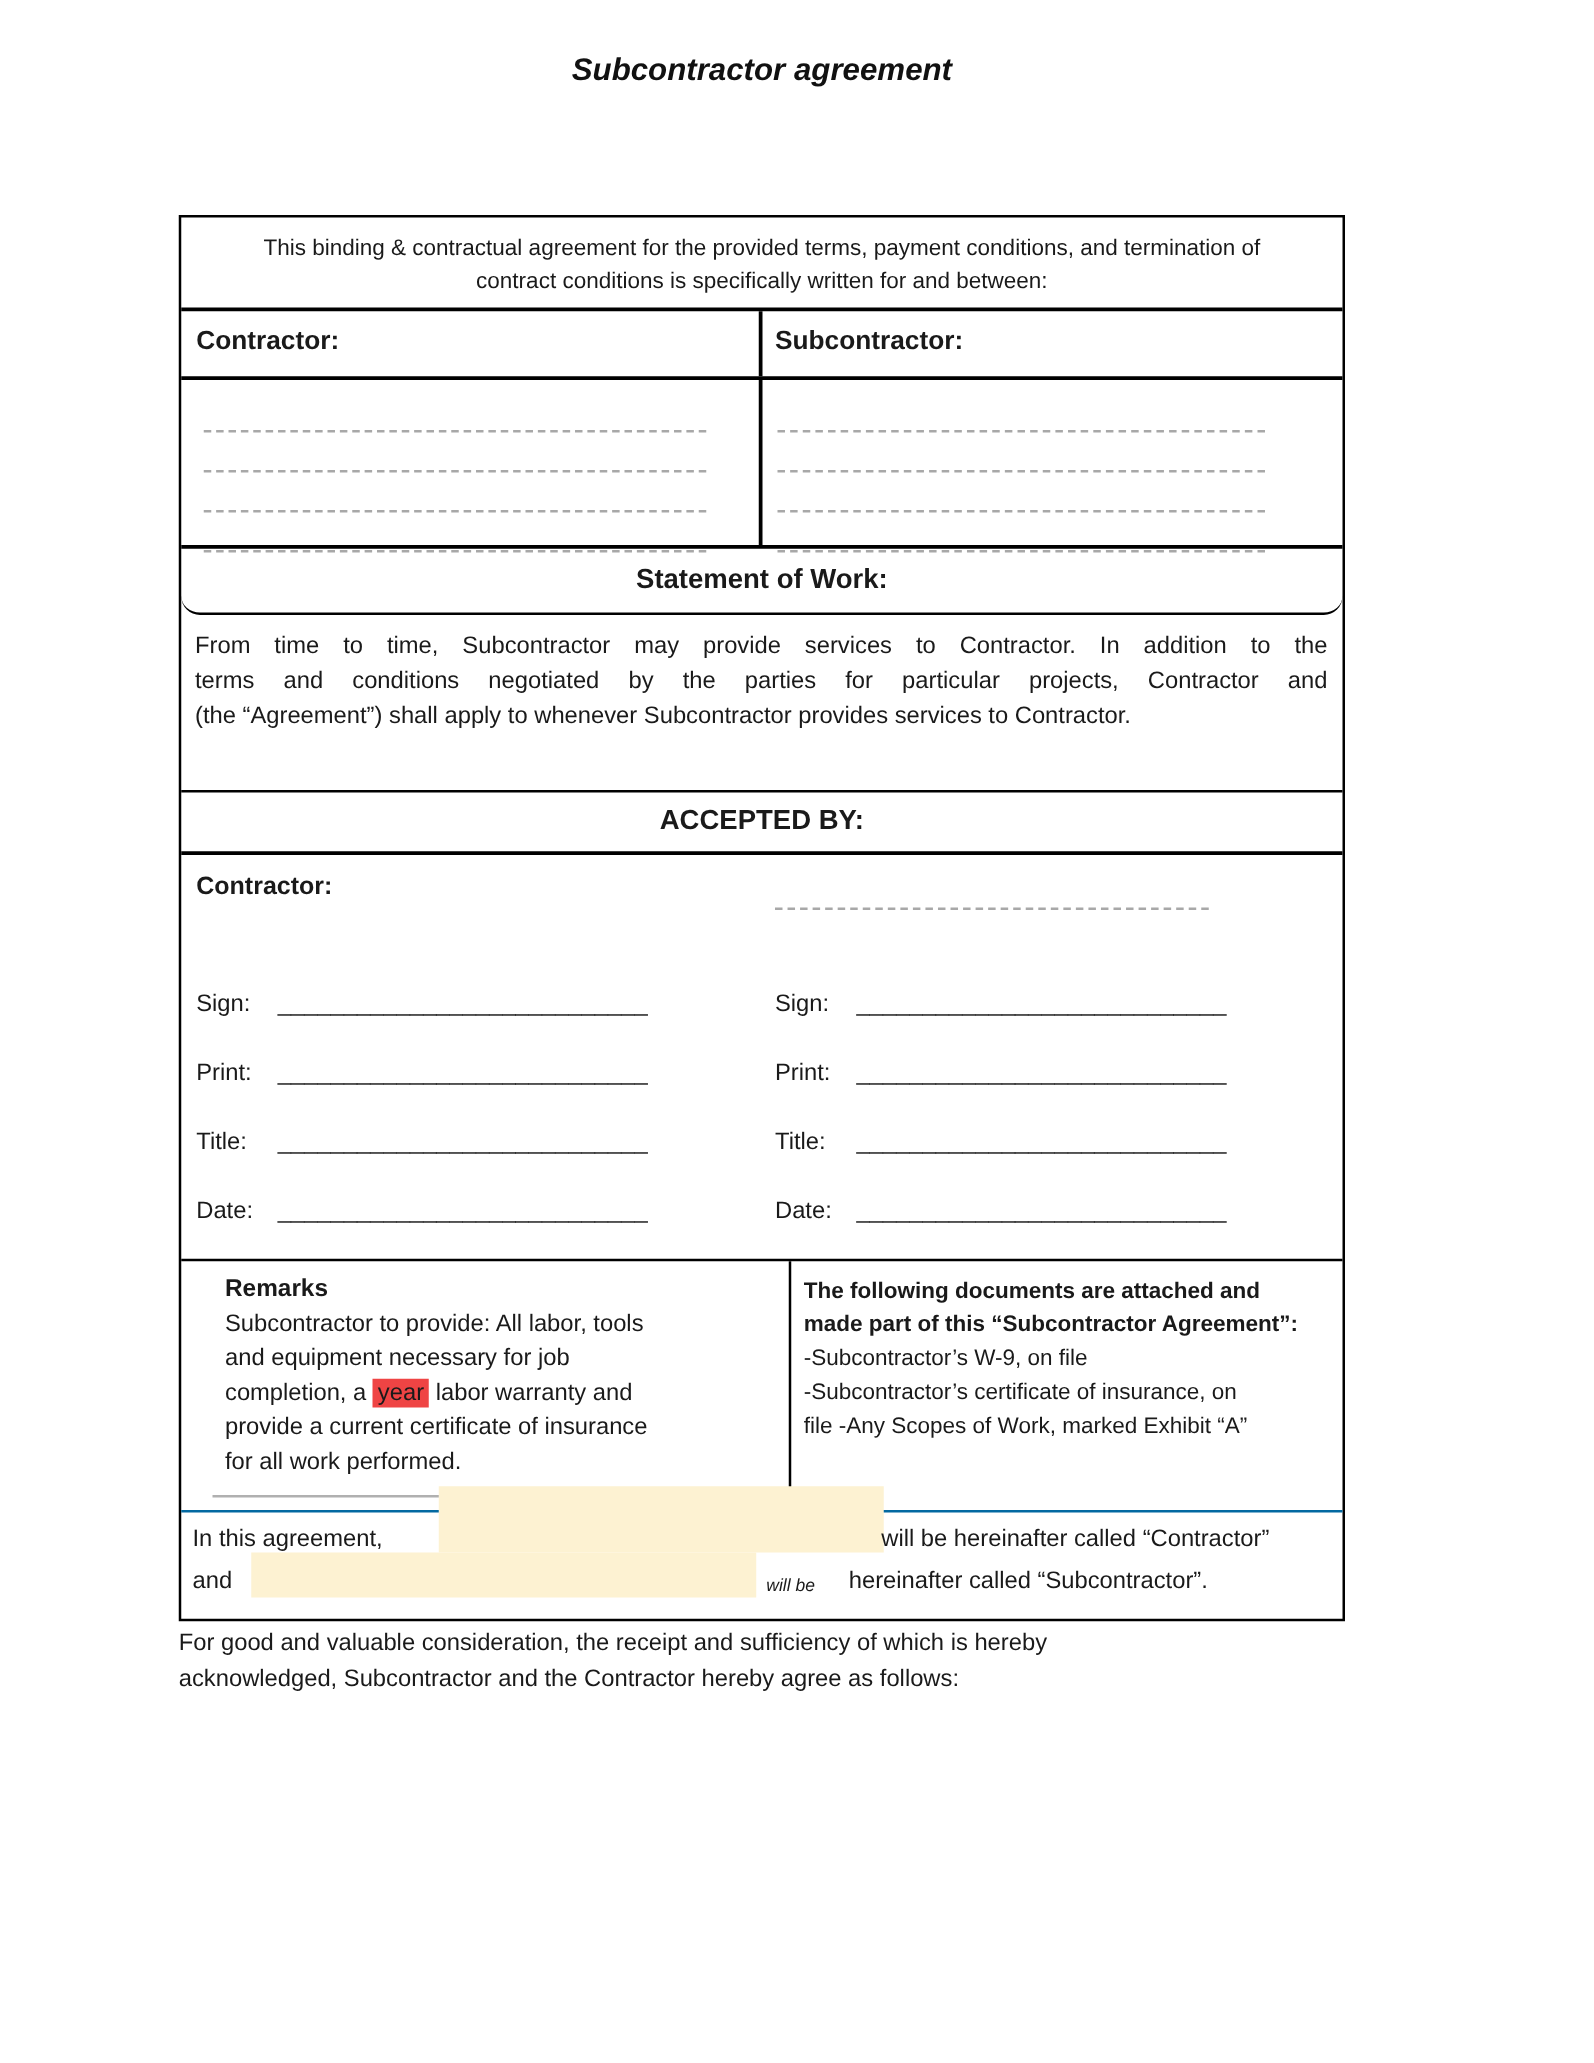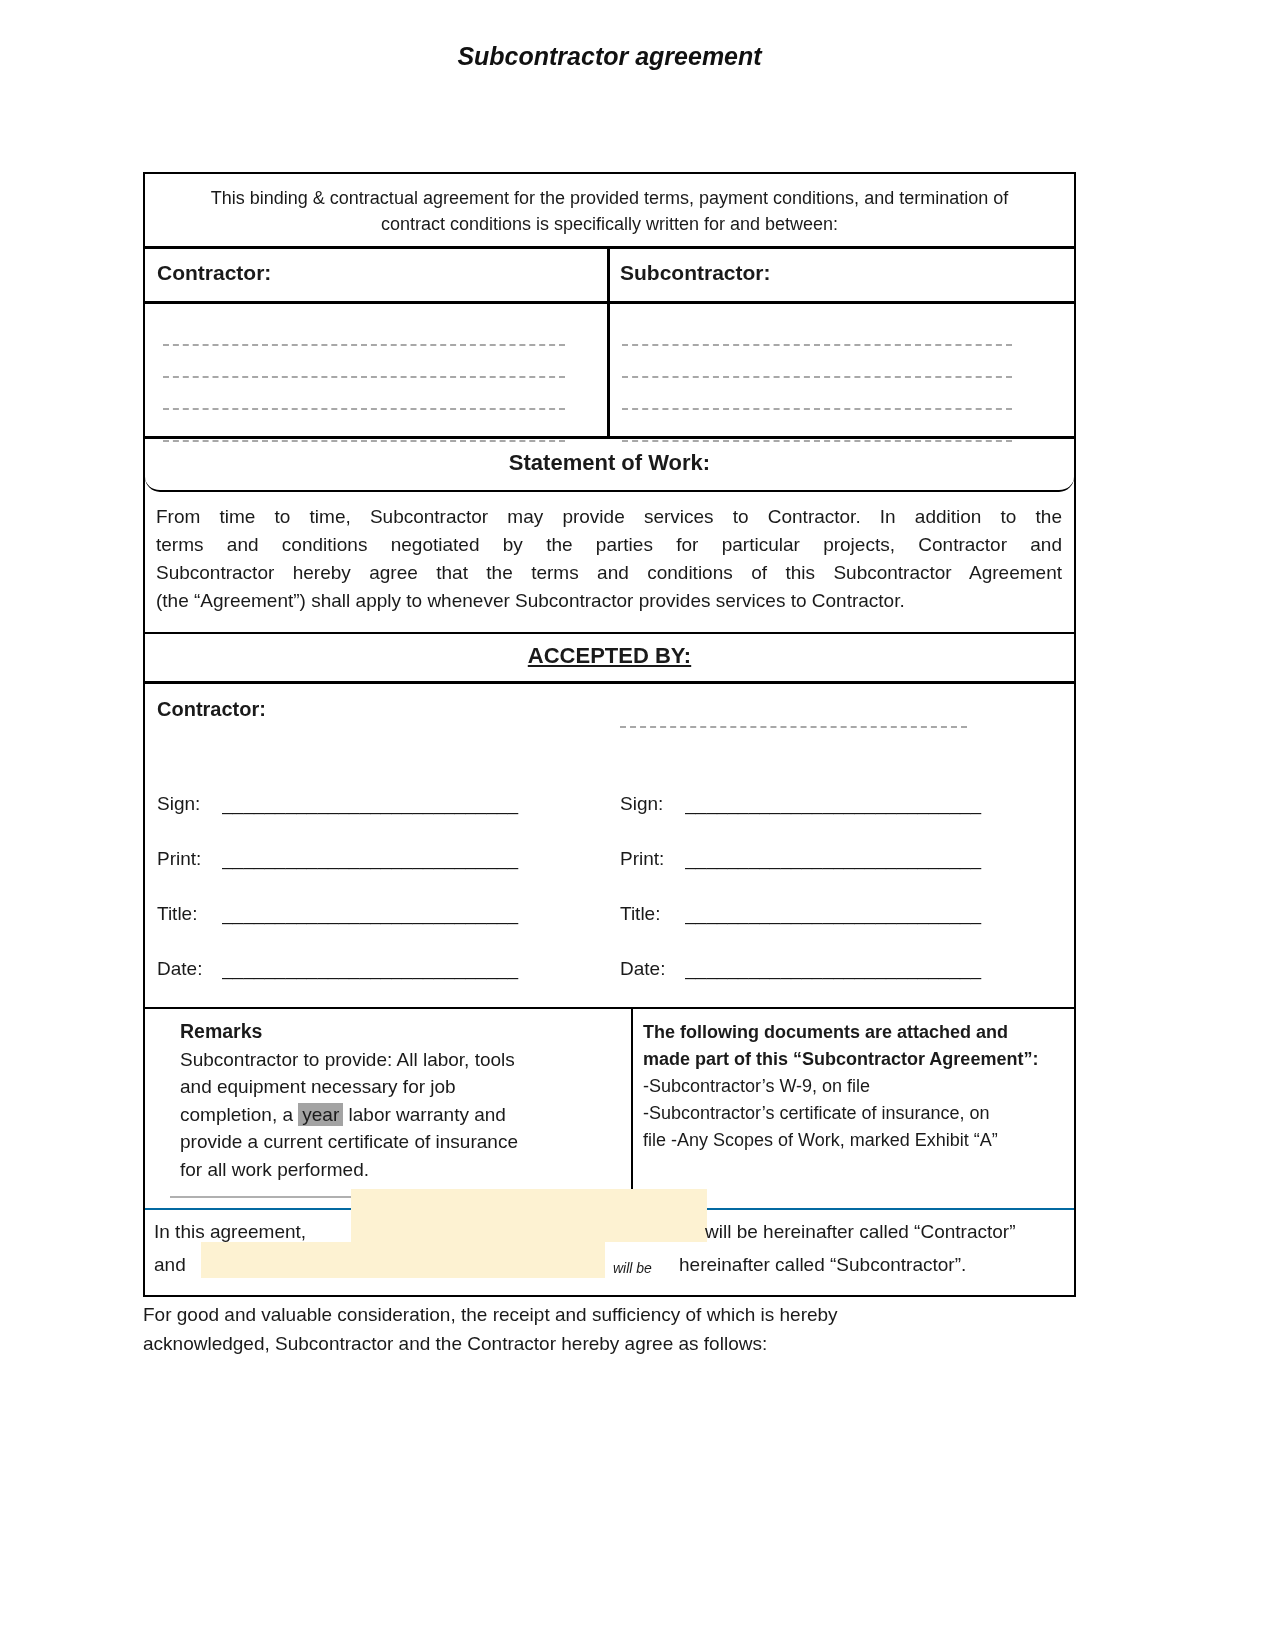--- a/index.html
+++ b/index.html
@@ -23,21 +23,21 @@
   .head-right { flex:1; padding-left:10px; }
   .row-blanks { height:135px; border-bottom:3px solid #000; display:flex; }
   .blank-cell { box-sizing:border-box; padding-top:10px; }
   .blank-left { width:465px; border-right:3px solid #000; padding-left:18px; padding-right:42px; }
   .blank-right { flex:1; padding-left:12px; padding-right:62px; }
   .blank-line { height:30px; border-bottom:2px dashed #a8a8a8; }
   .row-sow { height:53px; border-bottom:2px solid #000; text-align:center; font-size:22px; font-weight:bold; padding-top:11px;border-radius:15px; }
   .row-para { height:142px; border-bottom:2px solid #000; font-size:19px; line-height:28px; padding:11px 12px 0 11px; }
   .jline { text-align:justify; text-align-last:justify; white-space:normal; }
   .jline-last { text-align-last:left; }
-  .row-accept { height:50px; border-bottom:3px solid #000; text-align:center; font-size:22px; font-weight:bold; padding-top:9px;text-decoration:underline; }
+  .row-accept { height:50px; border-bottom:3px solid #000; text-align:center; font-size:22px; font-weight:bold; padding-top:9px; }
   .row-sign { height:325px; border-bottom:2px solid #000; display:flex; }
   .sig-col { box-sizing:border-box; }
   .sig-left { width:465px; padding-left:12px; }
   .sig-right { flex:1; padding-left:10px; }
   .sig-head { height:62px; padding-top:14px; font-size:20px; font-weight:bold; }
   .name-line { margin-top:18px; width:347px; border-bottom:2px dashed #a8a8a8; height:10px; }
   .sig-field { margin-top:33px; font-size:19px; white-space:nowrap; }
   .sig-label { display:inline-block; min-width:60px; }
   .sig-line { letter-spacing:0; }
   .row-remarks { height:201px; border-bottom:2px solid #0369a1; display:flex;padding-left:23px; }
@@ -93,21 +93,20 @@
         <div class="blank-line"></div>
         <div class="blank-line"></div>
       </div>
     </div>
 
     <div class="row row-sow">Statement of Work:</div>
 
     <div class="row row-para">
       <div class="jline">From time to time, Subcontractor may provide services to Contractor. In addition to the</div>
       <div class="jline">terms and conditions negotiated by the parties for particular projects, Contractor and</div>
-      <div class="jline">Subcontractor hereby agree that the terms and conditions of this Subcontractor Agreement</div>
       <div class="jline jline-last">(the “Agreement”) shall apply to whenever Subcontractor provides services to Contractor.</div>
     </div>
 
     <div class="row row-accept">ACCEPTED BY:</div>
 
     <div class="row row-sign">
       <div class="sig-col sig-left">
         <div class="sig-head">Contractor:</div>
         <div class="sig-field">
           <span class="sig-label">Sign:</span>
@@ -147,21 +146,21 @@
           <span class="sig-line">____________________________</span>
         </div>
       </div>
     </div>
 
     <div class="row row-remarks">
       <div class="remarks-cell">
         <div class="remarks-heading">Remarks</div>
         <div>Subcontractor to provide: All labor, tools</div>
         <div>and equipment necessary for job</div>
-        <div><span>completion, a</span> <span class="hl-inline" style="background-color: #a3a3a3;">year</span> <span>labor warranty and</span></div>
+        <div><span>completion, a</span> <span class="hl-inline" style="background-color: #ef4444;">year</span> <span>labor warranty and</span></div>
         <div>provide a current certificate of insurance</div>
         <div>for all work performed.</div>
         <div class="remarks-bottom-line"></div>
       </div>
       <div class="docs-cell">
         <div class="docs-heading">The following documents are attached and</div>
         <div class="docs-heading">made part of this “Subcontractor Agreement”:</div>
         <div>-Subcontractor’s W-9, on file</div>
         <div>-Subcontractor’s certificate of insurance, on</div>
         <div>file -Any Scopes of Work, marked Exhibit “A”</div>

